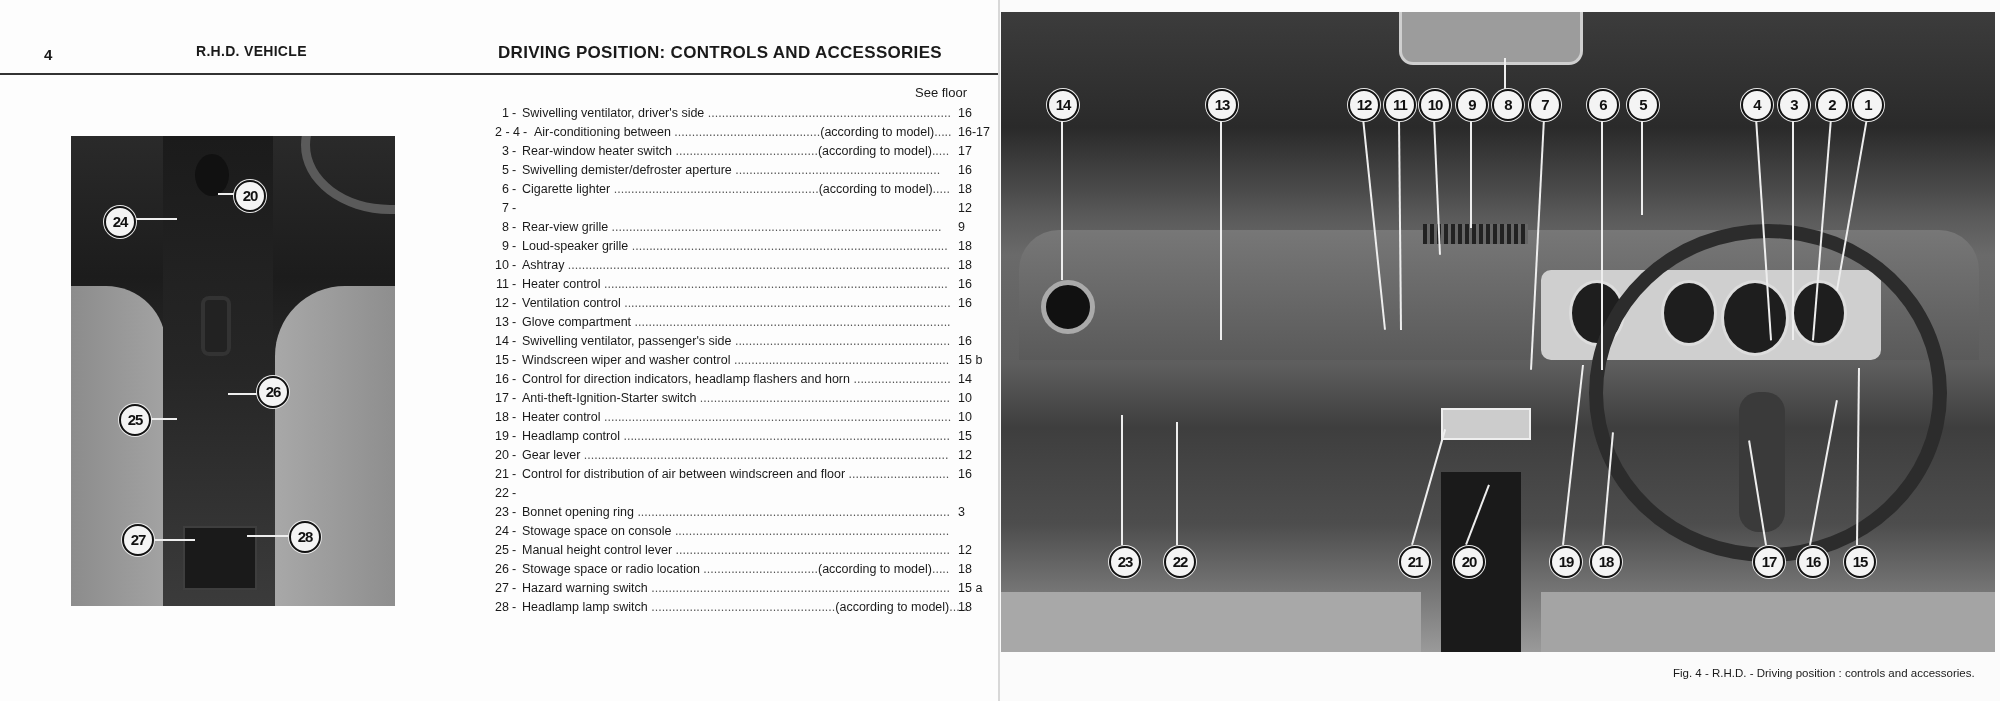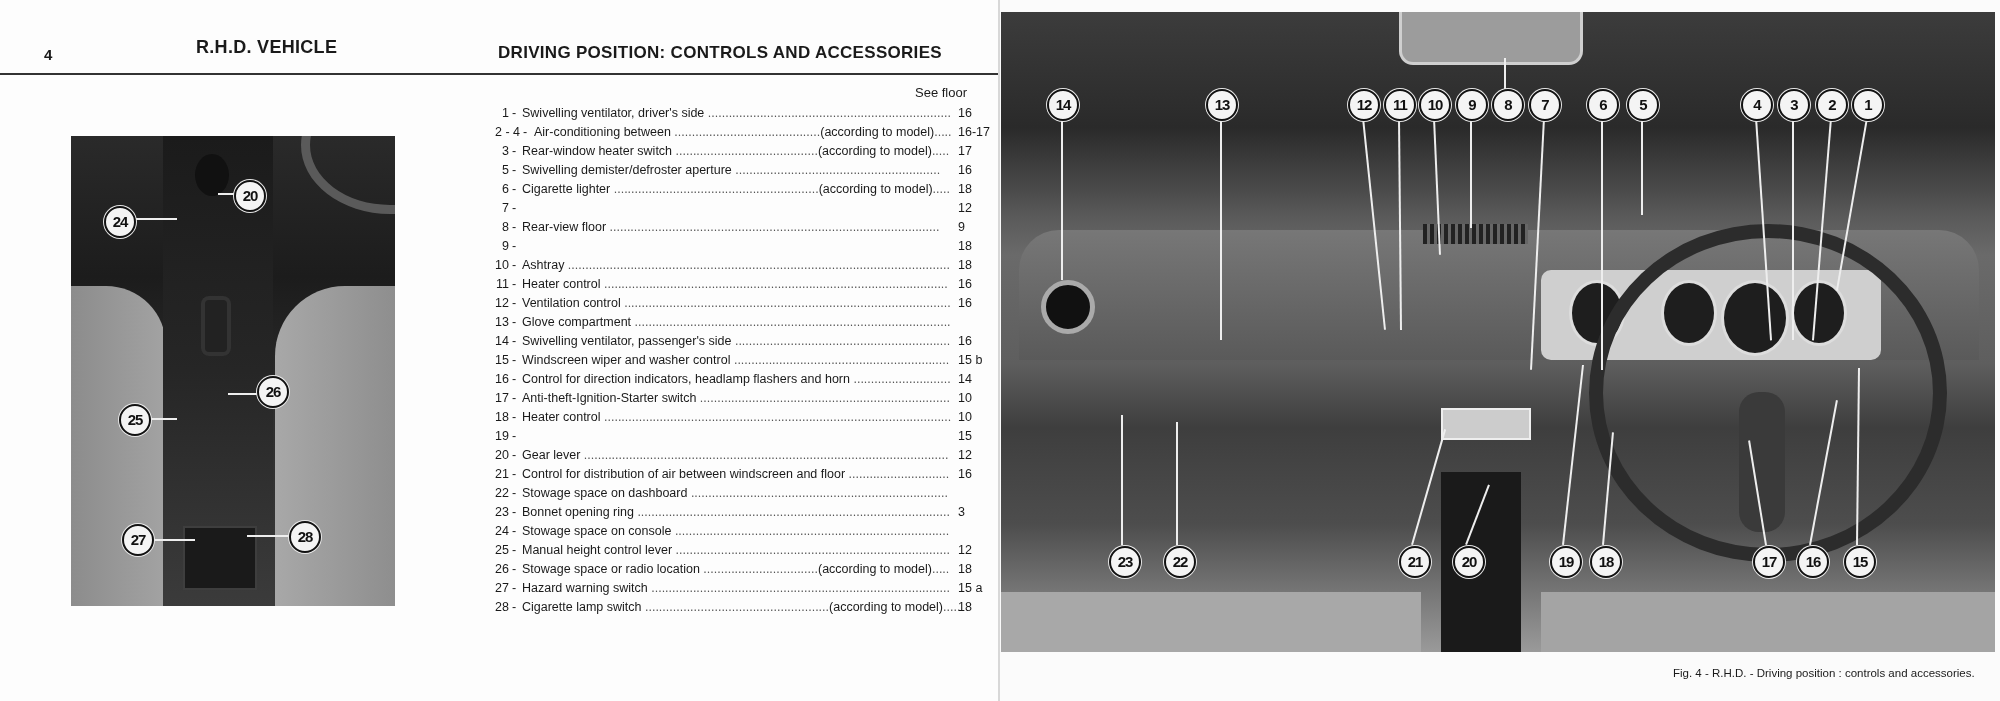--- a/index.html
+++ b/index.html
@@ -3,21 +3,21 @@
 <meta charset="utf-8">
 <style>
   html, body { margin:0; padding:0; }
   body { width:2000px; height:701px; background:#ffffff; position:relative; overflow:hidden;
          font-family:"Liberation Sans", sans-serif; color:#1a1a1a; }
   .page-left { position:absolute; left:0; top:0; width:998px; height:701px; background:#fdfdfd; }
   .gutter { position:absolute; left:998px; top:0; width:2px; height:701px; background:#d8d8d8; }
   .page-right { position:absolute; left:1000px; top:0; width:1000px; height:701px; background:#fbfbfb; }
 
   .page-num { position:absolute; left:44px; top:46px; font-size:15px; font-weight:bold; }
-  .hdr-left { position:absolute; left:196px; top:37px; font-size:18px; font-weight:bold; letter-spacing:0.3px; }
+  .hdr-left { position:absolute; left:196px; top:43px; font-size:14px; font-weight:bold; letter-spacing:0.3px; }
   .hdr-right { position:absolute; left:498px; top:43px; font-size:17px; font-weight:bold; letter-spacing:0.3px; }
   .hdr-rule { position:absolute; left:0; top:73px; width:998px; height:2px; background:#333; }
 
   .see-page { position:absolute; left:915px; top:85px; font-size:13px; }
   .legend { position:absolute; left:478px; top:104px; width:520px; }
   .legend-row { position:relative; height:19px; font-size:12.5px; line-height:19px; white-space:nowrap; }
   .legend-row .num { position:absolute; left:0; width:31px; text-align:right; }
   .legend-row .dash { position:absolute; left:34px; }
   .legend-row .label { position:absolute; left:44px; }
   .legend-row .page { position:absolute; left:480px; width:36px; text-align:left; }
@@ -127,26 +127,27 @@
         <span class="page">18</span>
       </div>
       <div class="legend-row">
         <span class="num">7</span>
         <span class="dash">-</span>
         <span class="page">12</span>
       </div>
       <div class="legend-row">
         <span class="num">8</span>
         <span class="dash">-</span>
-        <span class="label"><span>Rear-view floor</span><span style="color: rgb(85, 85, 85);"> ...............................................................................................</span><span></span><span style="color: rgb(85, 85, 85);"></span></span>
+        <span class="label"><span>Rear-view grille</span><span style="color: rgb(85, 85, 85);"> ...............................................................................................</span><span></span><span style="color: rgb(85, 85, 85);"></span></span>
         <span class="page">9</span>
       </div>
       <div class="legend-row">
         <span class="num">9</span>
         <span class="dash">-</span>
+        <span class="label"><span>Loud-speaker grille</span><span style="color: rgb(85, 85, 85);"> ...........................................................................................</span><span></span><span style="color: rgb(85, 85, 85);"></span></span>
         <span class="page">18</span>
       </div>
       <div class="legend-row">
         <span class="num">10</span>
         <span class="dash">-</span>
         <span class="label"><span>Ashtray</span><span style="color: rgb(85, 85, 85);"> ..............................................................................................................</span><span></span><span style="color: rgb(85, 85, 85);"></span></span>
         <span class="page">18</span>
       </div>
       <div class="legend-row">
         <span class="num">11</span>
@@ -192,38 +193,38 @@
       </div>
       <div class="legend-row">
         <span class="num">18</span>
         <span class="dash">-</span>
         <span class="label"><span>Heater control</span><span style="color: rgb(85, 85, 85);"> ....................................................................................................</span><span></span><span style="color: rgb(85, 85, 85);"></span></span>
         <span class="page">10</span>
       </div>
       <div class="legend-row">
         <span class="num">19</span>
         <span class="dash">-</span>
+        <span class="label"><span>Headlamp control</span><span style="color: rgb(85, 85, 85);"> ..............................................................................................</span><span></span><span style="color: rgb(85, 85, 85);"></span></span>
         <span class="page">15</span>
       </div>
       <div class="legend-row">
         <span class="num">20</span>
         <span class="dash">-</span>
         <span class="label"><span>Gear lever</span><span style="color: rgb(85, 85, 85);"> .........................................................................................................</span><span></span><span style="color: rgb(85, 85, 85);"></span></span>
         <span class="page">12</span>
       </div>
       <div class="legend-row">
         <span class="num">21</span>
         <span class="dash">-</span>
         <span class="label"><span>Control for distribution of air between windscreen and floor</span><span style="color: rgb(85, 85, 85);"> .............................</span><span></span><span style="color: rgb(85, 85, 85);"></span></span>
         <span class="page">16</span>
       </div>
       <div class="legend-row">
         <span class="num">22</span>
         <span class="dash">-</span>
-        <span class="label"><span>Stowage space on dashboard</span><span style="color: rgb(85, 85, 85);"> ..........................................................................</span><span></span><span style="color: rgb(85, 85, 85);"></span></span>
         <span class="page"></span>
       </div>
       <div class="legend-row">
         <span class="num">23</span>
         <span class="dash">-</span>
         <span class="label"><span>Bonnet opening ring</span><span style="color: rgb(85, 85, 85);"> ..........................................................................................</span><span></span><span style="color: rgb(85, 85, 85);"></span></span>
         <span class="page">3</span>
       </div>
       <div class="legend-row">
         <span class="num">24</span>
@@ -245,21 +246,21 @@
       </div>
       <div class="legend-row">
         <span class="num">27</span>
         <span class="dash">-</span>
         <span class="label"><span>Hazard warning switch</span><span style="color: rgb(85, 85, 85);"> ......................................................................................</span><span></span><span style="color: rgb(85, 85, 85);"></span></span>
         <span class="page">15 a</span>
       </div>
       <div class="legend-row">
         <span class="num">28</span>
         <span class="dash">-</span>
-        <span class="label"><span>Cigarette lamp switch</span><span style="color: rgb(85, 85, 85);"> .....................................................</span><span>(according to model)</span><span style="color: rgb(85, 85, 85);">.....</span></span>
+        <span class="label"><span>Headlamp lamp switch</span><span style="color: rgb(85, 85, 85);"> .....................................................</span><span>(according to model)</span><span style="color: rgb(85, 85, 85);">.....</span></span>
         <span class="page">18</span>
       </div>
     </div>
 </div>
 
 <div class="gutter"></div>
 
 <div class="page-right"></div>
 
 <div class="photo photo-right">

